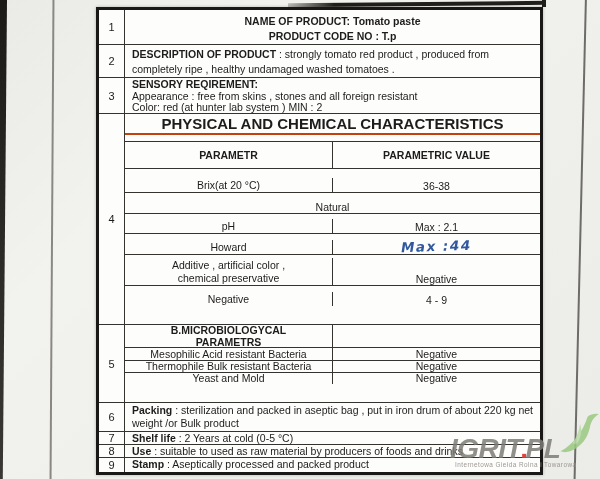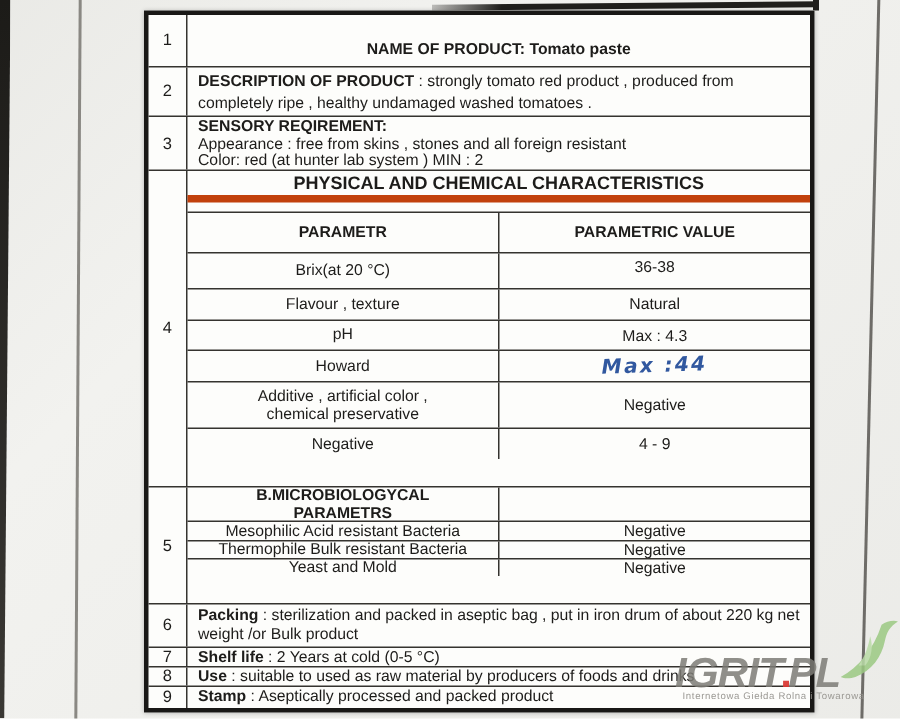--- a/index.html
+++ b/index.html
@@ -50,27 +50,27 @@
     border-right:1px solid #35332f;
     display:flex; align-items:center; justify-content:center;
     font-size:11px;
   }
   .cell { flex:1; box-sizing:border-box; padding:2px 7px; font-size:10.5px; line-height:14px; }
   .b { font-weight:bold; }
   .center { text-align:center; }
 
   .rcontent { flex:1; display:flex; flex-direction:column; box-sizing:border-box; }
   .band {
-    box-sizing:border-box; border-bottom:5px solid #c2410c;
+    box-sizing:border-box; border-bottom:2px solid #c2410c;
     display:flex; align-items:center; justify-content:center;
-    font-weight:bold; font-size:12px;
+    font-weight:bold; font-size:15px;
   }
   .gapband { box-sizing:border-box; border-bottom:1px solid #35332f; }
   .irow { display:flex; box-sizing:border-box; }
-  .irow + .irow { border-top:1px solid #35332f; }
+  .irow + .irow { border-top:1px solid #35332f;align-items:flex-end; }
   .ipar {
     width:208px; min-width:208px; box-sizing:border-box;
     border-right:1px solid #35332f;
     display:flex; align-items:center; justify-content:center;
     text-align:center; font-size:10.5px; line-height:12.5px; padding:1px 14px;
   }
   .ival {
     flex:1; display:flex; align-items:center; justify-content:center;
     font-size:10.5px; text-align:center;
   }
@@ -101,22 +101,23 @@
 <div class="scan-edge-left"></div>
 <div class="fold-line"></div>
 <div class="right-edge-line"></div>
 <div class="top-rule"></div>
 <div class="top-rule-stub"></div>
 
 <div class="spec-table">
 
   <div class="row" style="height:35px">
     <div class="num">1</div>
-    <div class="cell center" style="padding-top:16px;line-height:15px">
+    <div class="cell center" style="padding-top:4px;line-height:15px">
       <div class="b">NAME OF PRODUCT: Tomato paste</div>
+      <div class="b">PRODUCT CODE NO : T.p</div>
     </div>
   </div>
 
   <div class="row" style="height:33px">
     <div class="num">2</div>
     <div class="cell" style="line-height:14.5px">
       <span class="b">DESCRIPTION OF PRODUCT</span><span> : strongly tomato red product , produced from completely ripe , healthy undamaged washed tomatoes .</span>
     </div>
   </div>
 
@@ -136,26 +137,25 @@
       <div class="gapband" style="height:7px"></div>
       <div class="irow hdr" style="height:26px">
         <div class="ipar">PARAMETR</div>
         <div class="ival b">PARAMETRIC VALUE</div>
       </div>
       <div class="irow" style="height:24px">
         <div class="ipar">Brix(at 20 °C)</div>
         <div class="ival" style="align-items:flex-start;padding-top:3px">36-38</div>
       </div>
       <div class="irow" style="height:21px">
-        <div class="ipar">Flavour , texture</div>
         <div class="ival">Natural</div>
       </div>
       <div class="irow" style="height:20px">
         <div class="ipar">pH</div>
-        <div class="ival">Max : 4.3</div>
+        <div class="ival">Max : 2.1</div>
       </div>
       <div class="irow" style="height:21px">
         <div class="ipar">Howard</div>
         <div class="ival">
             <span class="handwritten">Max :44</span>
           </div>
       </div>
       <div class="irow" style="height:31px">
         <div class="ipar" style="padding:1px 28px">Additive , artificial color , chemical preservative</div>
         <div class="ival">Negative</div>

